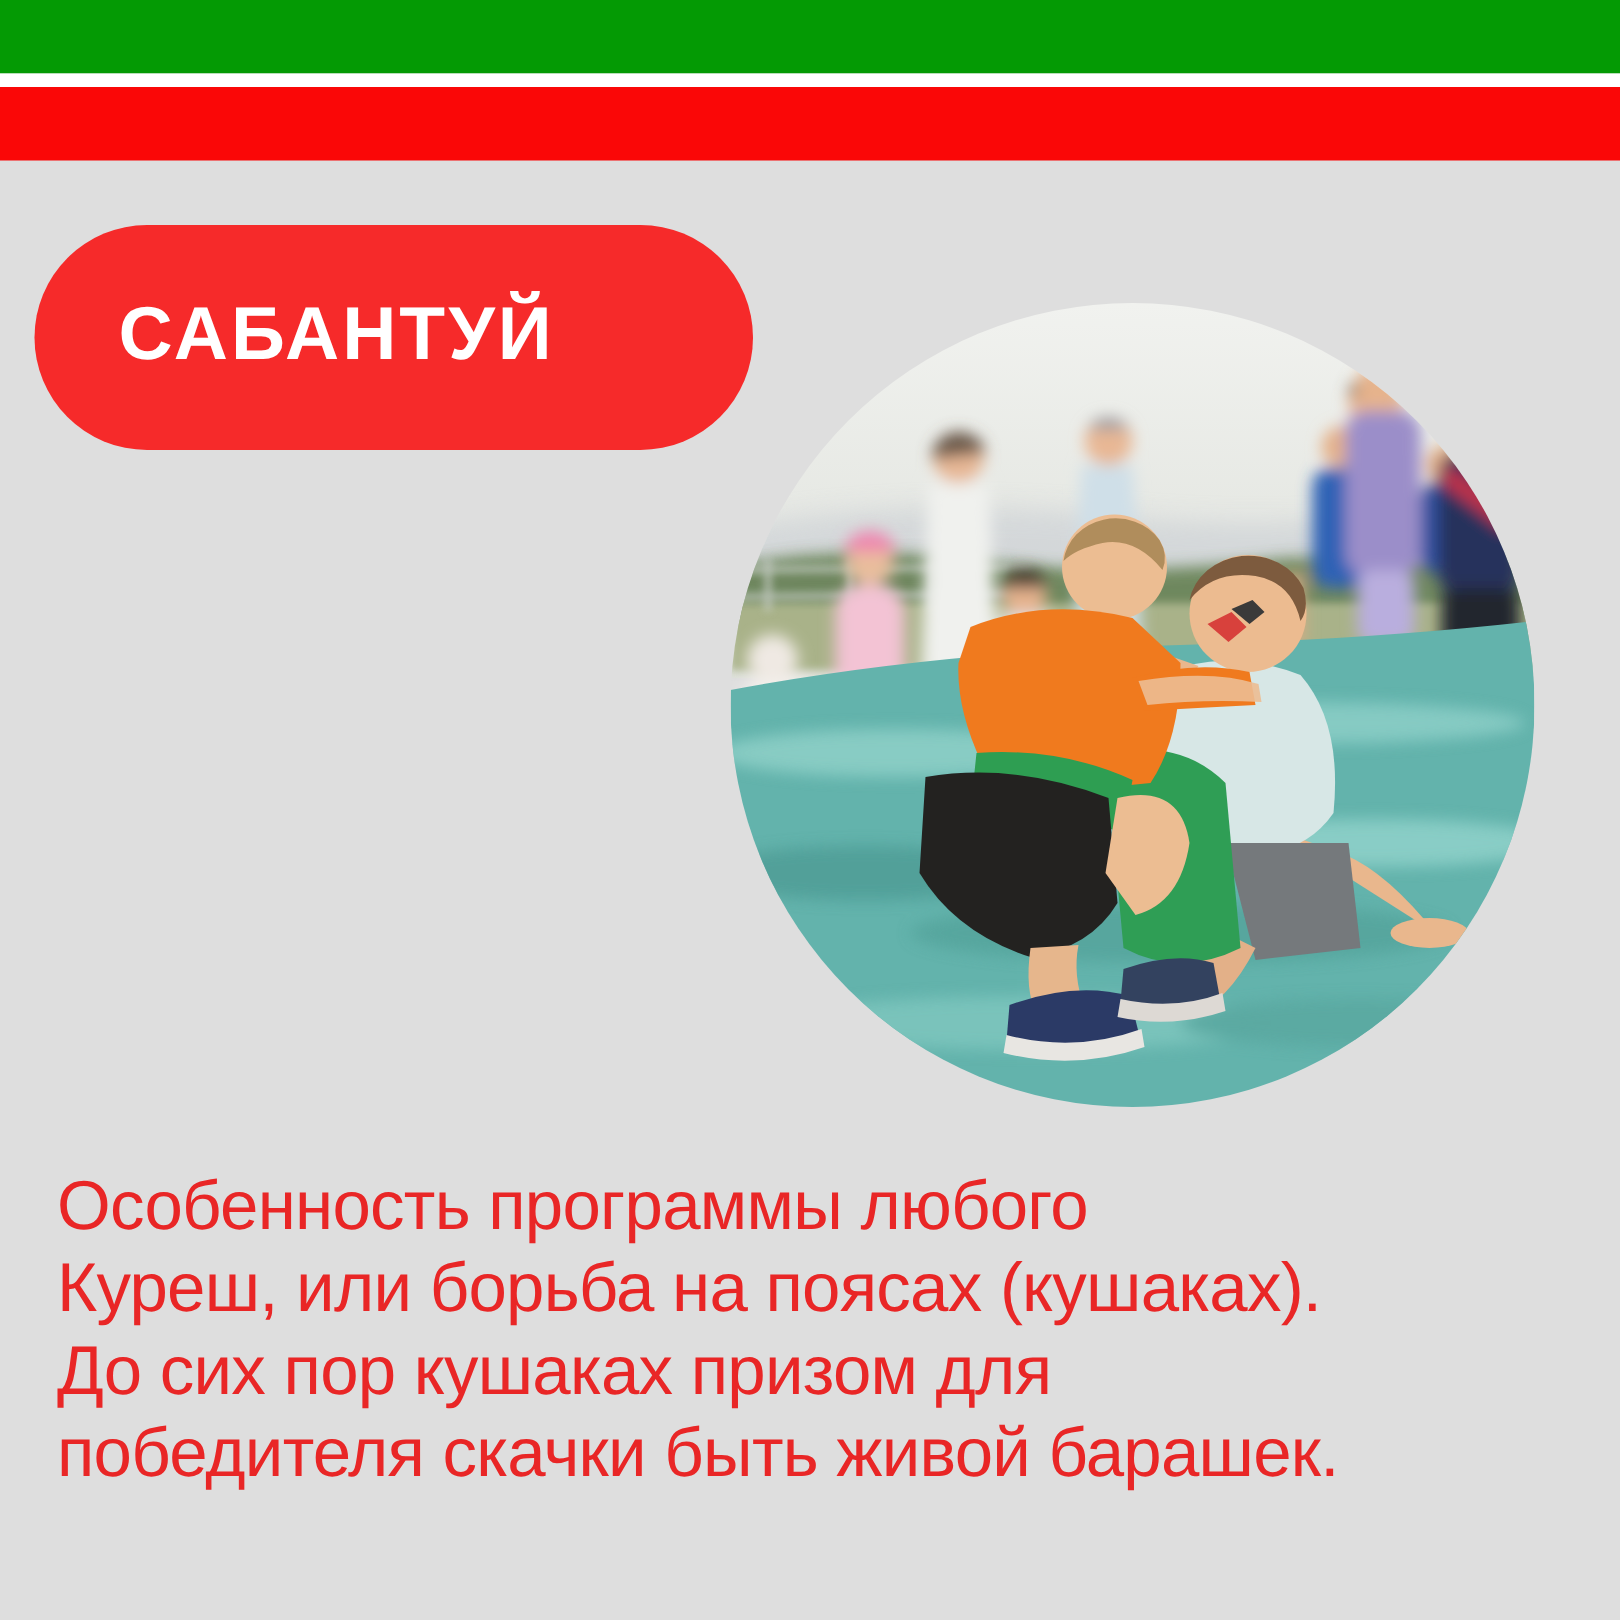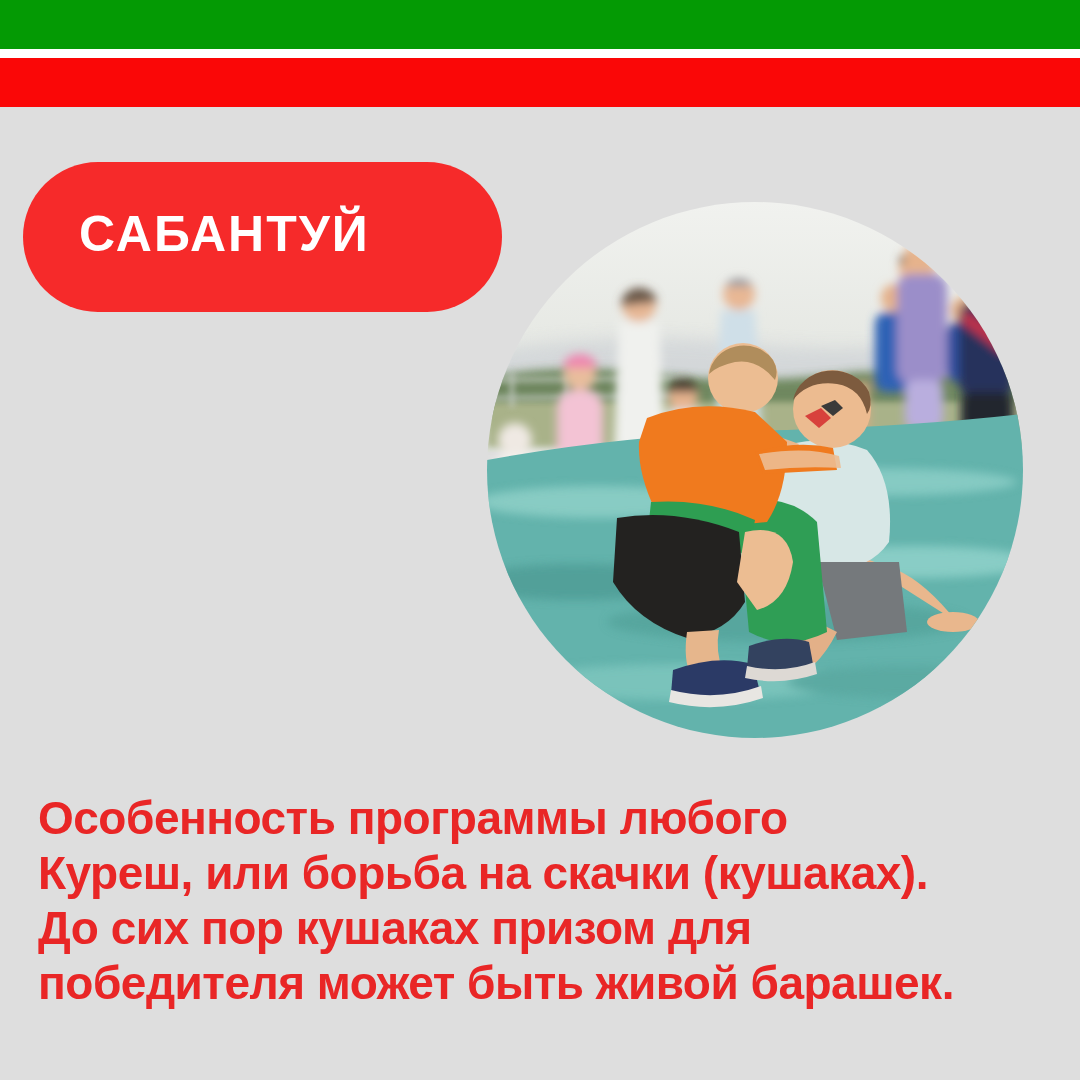--- a/index.html
+++ b/index.html
@@ -9,39 +9,38 @@
     font-family:"Liberation Sans","DejaVu Sans",sans-serif;
   }
   .stripe{position:absolute;left:0;width:1080px;}
   .stripe.green{top:0;height:49px;background:var(--flag-green,#049a04);}
   .stripe.white{top:49px;height:9px;background:var(--flag-white,#ffffff);}
   .stripe.red{top:58px;height:49px;background:var(--flag-red,#fa0707);}
 
   .title-badge{
     position:absolute;left:23px;top:150px;width:479px;height:150px;
     background:var(--badge-bg,#f62a2a);border-radius:75px;
-    display:flex;align-items:center;box-sizing:border-box;padding-left:56px;margin-top:12px;
+    display:flex;align-items:center;box-sizing:border-box;padding-left:56px;
   }
   .title-badge .label{
     color:var(--badge-text,#ffffff);font-size:50px;font-weight:bold;
     letter-spacing:2px;line-height:1;padding-bottom:6px;
   }
 
   .photo-circle{
     position:absolute;left:487px;top:202px;width:536px;height:536px;
     border-radius:50%;overflow:hidden;
   }
   .photo-circle svg{display:block;width:536px;height:536px;}
 
   .body-text{
     position:absolute;left:38px;top:776px;width:1010px;
     color:var(--body-text,#e92626);
-    font-size:46px;font-weight:bold;line-height:55px;
+    font-size:46px;font-weight:normal;line-height:55px;
     letter-spacing:-0.5px;
-    margin-top:15px;
   }
   .body-text .line{white-space:nowrap;}
 </style>
 </head>
 <body>
 
 <div class="stripe green"></div>
 <div class="stripe white"></div>
 <div class="stripe red"></div>
 
@@ -180,16 +179,16 @@
         <path d="M184,488 Q230,500 274,484 L276,496 Q230,512 182,500 Z" fill="#e8e6e2"></path>
         <path d="M262,444 Q296,432 322,440 L326,462 Q294,472 260,466 Z" fill="#33425f"></path>
         <path d="M260,464 Q296,472 328,460 L330,472 Q294,484 258,476 Z" fill="#ddd9d4"></path>
       </g>
     </g>
   </svg>
 </div>
 
 <div class="body-text">
   <div class="line">Особенность программы любого</div>
-  <div class="line">Куреш, или борьба на скачки (кушаках).</div>
+  <div class="line">Куреш, или борьба на поясах (кушаках).</div>
   <div class="line">До сих пор кушаках призом для</div>
-  <div class="line">победителя может быть живой барашек.</div>
+  <div class="line">победителя скачки быть живой барашек.</div>
 </div>
 
 </body></html>

